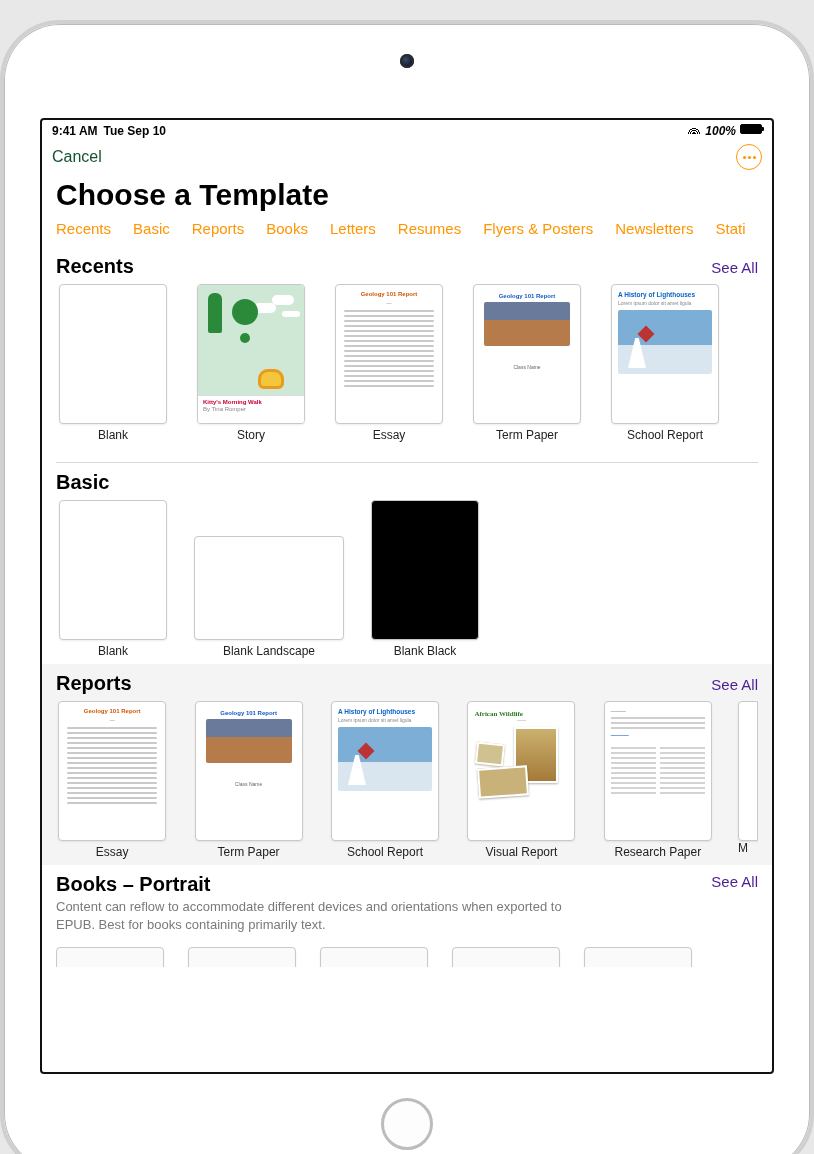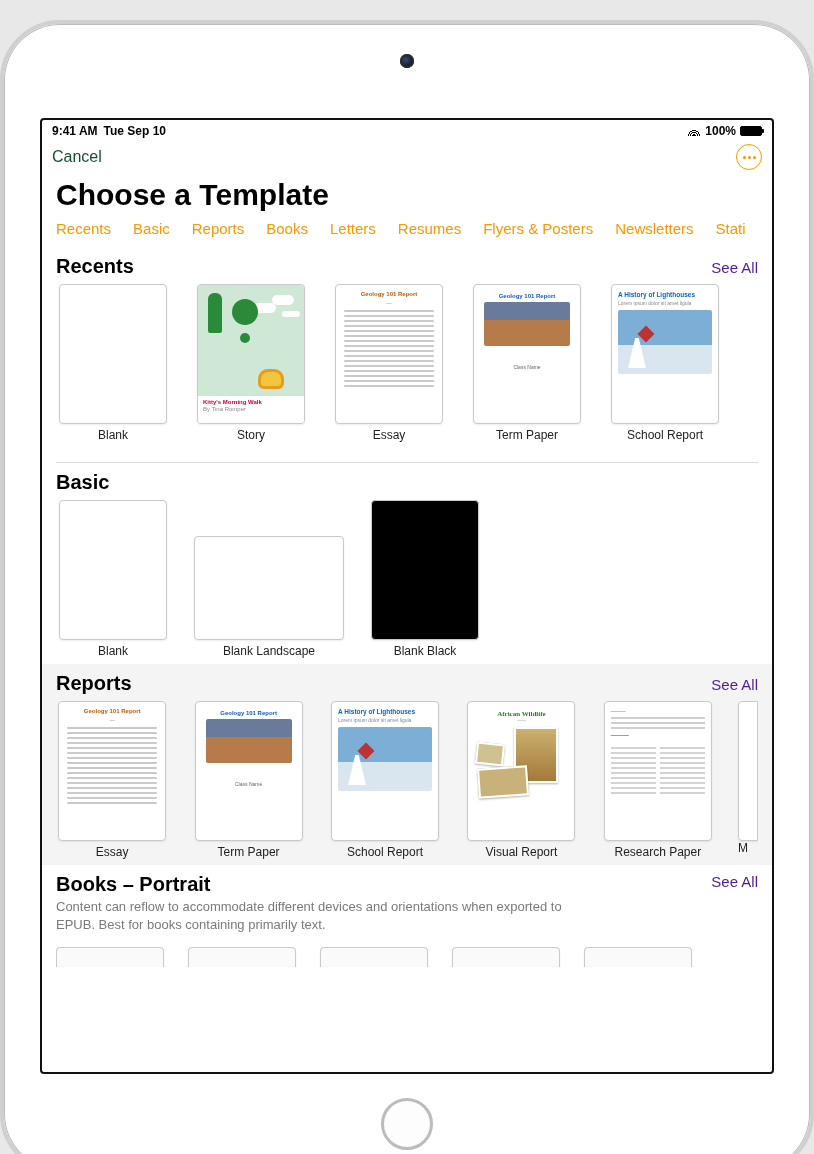--- a/index.html
+++ b/index.html
@@ -55,21 +55,21 @@
     height: 20px;
     display: flex;
     align-items: center;
     justify-content: space-between;
     font-size: 12px;
     font-weight: 600;
     padding: 2px 10px 0 10px;
     color: #000;
   }
   .status-left { display:flex; gap:6px; }
-  .status-right { display:flex; align-items:center; gap:4px; }
+  .status-right { display:flex; gap:4px;font-style:italic; }
   .wifi {
     width: 14px; height: 10px;
     background:
       radial-gradient(circle at 50% 100%, #000 2px, transparent 2px),
       radial-gradient(circle at 50% 100%, transparent 3px, #000 3px, #000 4px, transparent 4px),
       radial-gradient(circle at 50% 100%, transparent 5px, #000 5px, #000 6px, transparent 6px);
   }
   .battery {
     width: 22px; height: 10px;
     border: 1px solid #000;
@@ -235,21 +235,21 @@
   .thumb-school .simg::before{
     content:""; position:absolute; left:22px; bottom:34px;
     width:12px; height:12px; background:#b33; transform:rotate(45deg);
   }
   .thumb-note { padding:8px 8px;}
   .thumb-note .ndate{ font-size:5px; color:#888; text-align:right;}
   .thumb-note .nhead{ height:5px; width:30px; background:#333; margin:3px 0 4px 0;}
   .thumb-note .bul{ font-size:5px; color:#555;}
   .thumb-note .bul div::before{content:"• "; color:#333;}
   .thumb-visual { padding:8px 6px;}
-  .thumb-visual .vtitle{ font-size:7px; color:#2d7a22; text-align:center; font-weight:600; font-family: Georgia, serif;}
+  .thumb-visual .vtitle{ font-size:7px; color:#2d7a22; text-align:left; font-weight:600; font-family: Georgia, serif;}
   .thumb-visual .vsub{ font-size:4.5px; color:#999; text-align:center; margin-bottom:4px;}
   .thumb-visual .collage{ position:relative; height:80px;}
   .thumb-visual .ph{
     position:absolute; border:2px solid #fff; box-shadow:0 1px 2px rgba(0,0,0,.3);
     background:#b9a06a;
   }
   .thumb-visual .ph1{ width:44px; height:56px; right:10px; top:0; background:linear-gradient(#cbb06e,#a47a3a); }
   .thumb-visual .ph2{ width:50px; height:30px; left:4px; bottom:10px; background:#c8b27a; transform:rotate(-4deg);}
   .thumb-visual .ph3{ width:28px; height:22px; left:2px; top:16px; background:#d0c290; transform:rotate(6deg);}
   .thumb-research { padding:6px 6px;}

